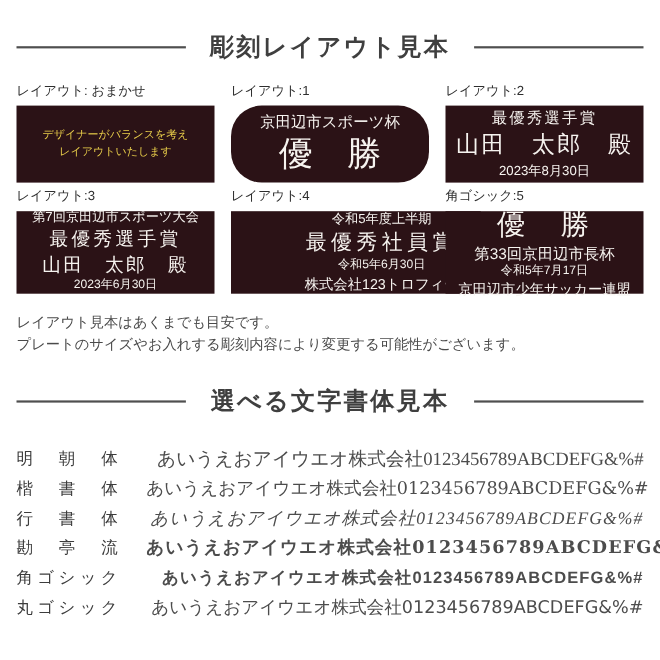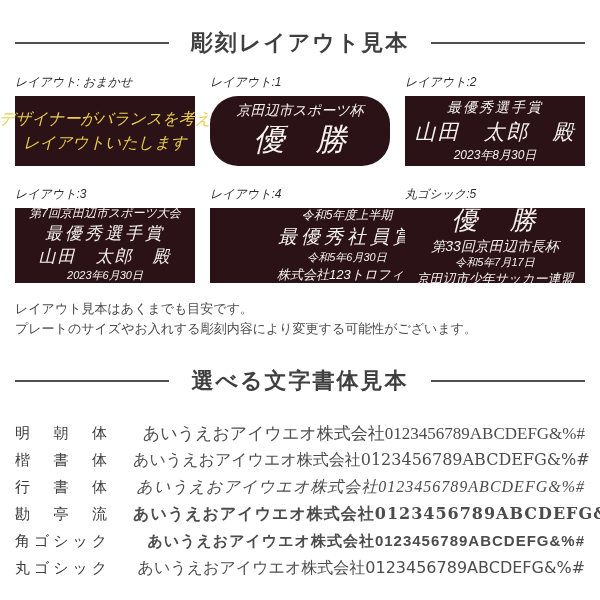--- a/index.html
+++ b/index.html
@@ -25,35 +25,34 @@
     font-size:22px;letter-spacing:2px;font-weight:bold;color:var(--heading);
     white-space:nowrap;
   }
 
   
   .plate-grid{
     margin-top:18px;
     display:grid;
     grid-template-columns:180px 180px 180px;
     justify-content:space-between;
-    row-gap:20px;
-    font-style:italic;
+    row-gap:4px;
   }
   .plate-label{font-size:12px;color:#2e2e2e;margin-bottom:5px;white-space:nowrap;}
   .plate{
     width:180px;background:var(--plate-bg);color:var(--plate-text);
     display:flex;flex-direction:column;justify-content:center;align-items:center;
     text-align:center;
   }
   .plate .line{line-height:1.25;white-space:nowrap;}
   .row1 .plate{height:70px;}
   .row2 .plate{height:75px;}
 
   .p0{gap:4px;}
-  .p0 .line{color:var(--accent-yellow);font-size:16px;}
+  .p0 .line{color:var(--accent-yellow);font-size:10px;}
   .p1{gap:2px;border-radius:28px;}
   .p1 .l0{font-size:14px;}
   .p1 .l1{font-size:31px;}
   .p2{gap:3px;}
   .p2 .l0{font-size:14px;letter-spacing:2px;}
   .p2 .l1{font-size:21px;letter-spacing:2px;}
   .p2 .l2{font-size:12px;}
   .p3{gap:2px;justify-content:flex-end;}
   .p3 .l0{font-size:12px;}
   .p3 .l1{font-size:17px;letter-spacing:3px;}
@@ -141,21 +140,21 @@
       <div class="plate-label">レイアウト:4</div>
       <div class="plate p4">
         <div class="line l0">令和5年度上半期</div>
         <div class="line l1">最優秀社員賞</div>
         <div class="line l2">令和5年6月30日</div>
         <div class="line l3">株式会社123トロフィー</div>
       </div>
     </div>
 
     <div class="cell row2">
-      <div class="plate-label">丸ゴシック:5</div>
+      <div class="plate-label">角ゴシック:5</div>
       <div class="plate p5">
         <div class="line l0">優　勝</div>
         <div class="line l1">第33回京田辺市長杯</div>
         <div class="line l2">令和5年7月17日</div>
         <div class="line l3">京田辺市少年サッカー連盟</div>
       </div>
     </div>
 
   </div>
 

